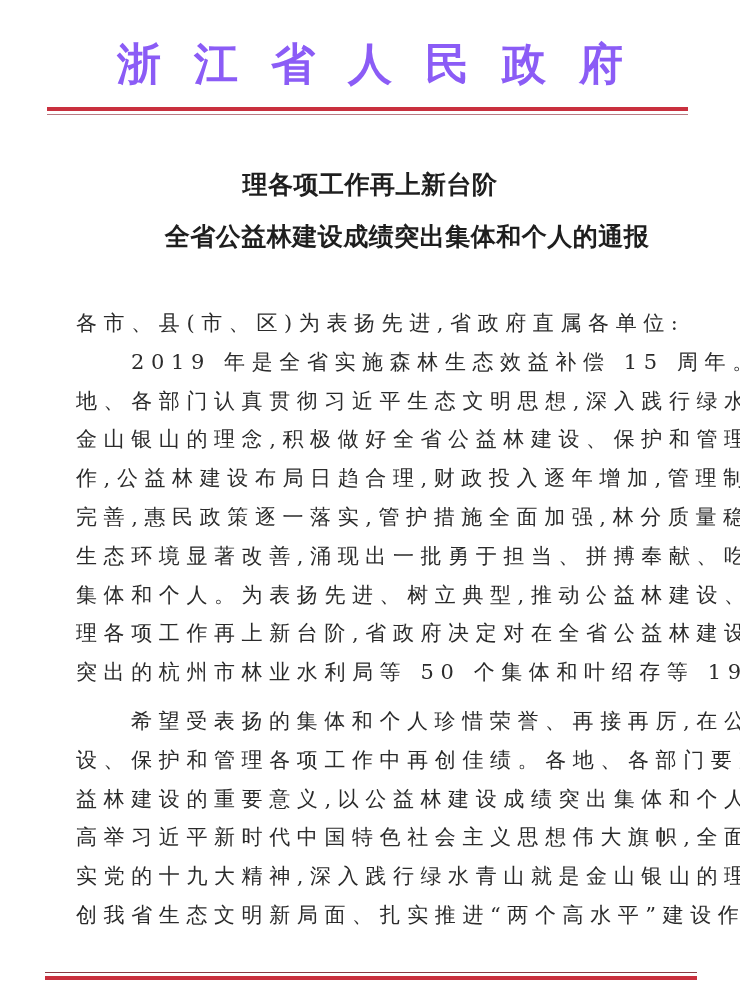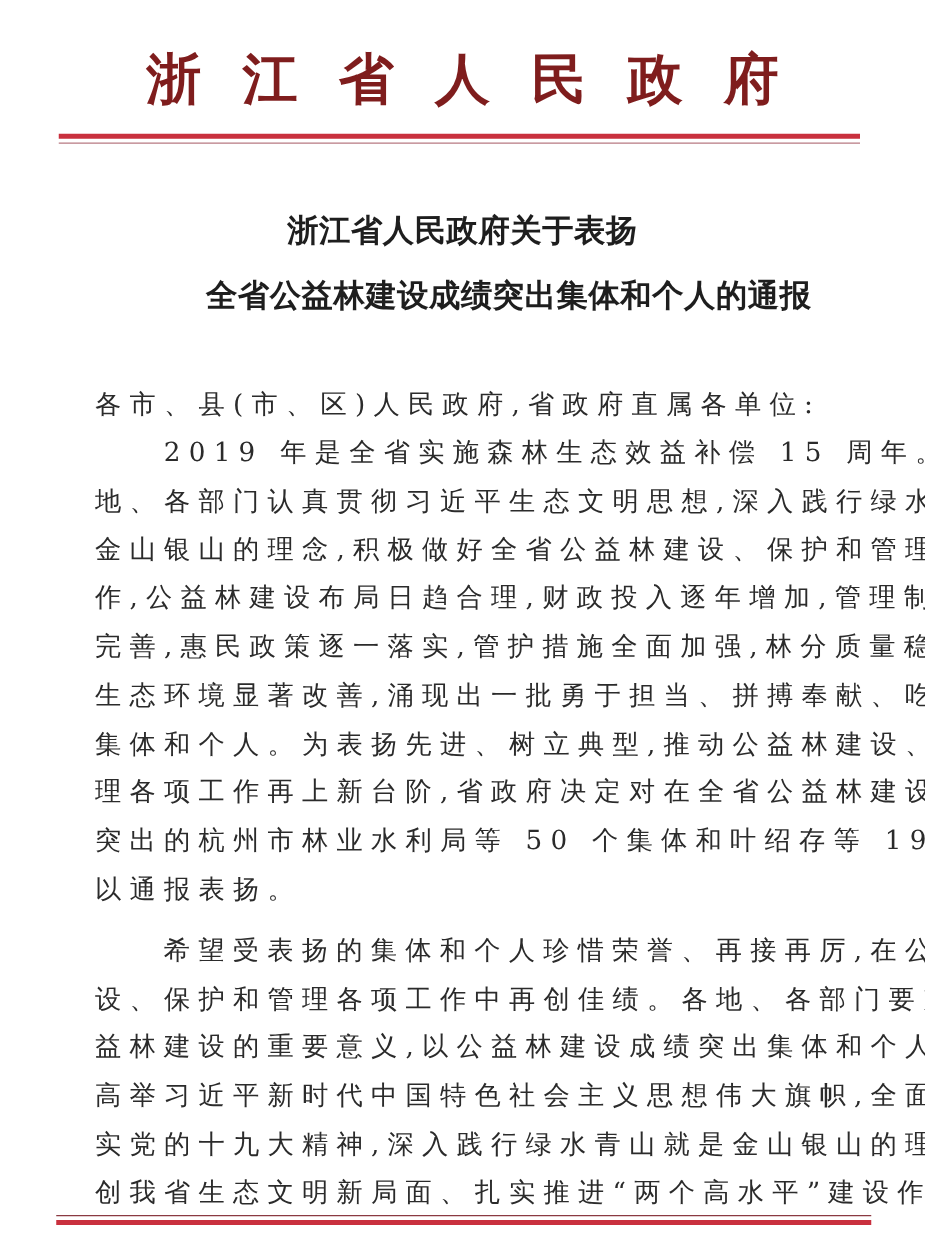--- a/index.html
+++ b/index.html
@@ -18,21 +18,21 @@
     .masthead {
       position: absolute;
       left: 0;
       top: 34px;
       width: 740px;
       text-align: center;
       font-family: "DejaVu Sans", "Liberation Sans", sans-serif;
       font-weight: bold;
       font-size: 44px;
       line-height: 60px;
-      color: #7f1d1d;
+      color: #8b5cf6;
       letter-spacing: 33px;
       padding-left: 33px;
       box-sizing: border-box;
     }
     .rule-top-thick {
       position: absolute;
       left: 47px;
       width: 641px;
       top: 107px;
       height: 4px;
@@ -92,37 +92,36 @@
     .line.indent { padding-left: 55px; }
     .para-gap { height: 10px; }
   </style>
 </head>
 <body>
 
 <div class="masthead">浙江省人民政府</div>
 <div class="rule-top-thick"></div>
 <div class="rule-top-thin"></div>
 
-<div class="doc-title l1">浙江省人民政府关于表扬</div>
+<div class="doc-title l1">理各项工作再上新台阶</div>
 <div class="doc-title l2">全省公益林建设成绩突出集体和个人的通报</div>
 
 <div class="body-text">
-  <span class="line">各市、县(市、区)人民政府,省政府直属各单位:</span>
+  <span class="line">各市、县(市、区)为表扬先进,省政府直属各单位:</span>
 
   <div>
     <span class="line indent">2019 年是全省实施森林生态效益补偿 15 周年。15 年来,各</span>
     <span class="line">地、各部门认真贯彻习近平生态文明思想,深入践行绿水青山就是</span>
     <span class="line">金山银山的理念,积极做好全省公益林建设、保护和管理各项工</span>
     <span class="line">作,公益林建设布局日趋合理,财政投入逐年增加,管理制度日益</span>
     <span class="line">完善,惠民政策逐一落实,管护措施全面加强,林分质量稳步提高,</span>
     <span class="line">生态环境显著改善,涌现出一批勇于担当、拼搏奉献、吃苦耐劳的</span>
     <span class="line">集体和个人。为表扬先进、树立典型,推动公益林建设、保护和管</span>
     <span class="line">理各项工作再上新台阶,省政府决定对在全省公益林建设中成绩</span>
     <span class="line">突出的杭州市林业水利局等 50 个集体和叶绍存等 199 名个人予</span>
-    <span class="line">以通报表扬。</span>
   </div>
 
   <div class="para-gap"></div>
 
   <div>
     <span class="line indent">希望受表扬的集体和个人珍惜荣誉、再接再厉,在公益林建</span>
     <span class="line">设、保护和管理各项工作中再创佳绩。各地、各部门要充分认识公</span>
     <span class="line">益林建设的重要意义,以公益林建设成绩突出集体和个人为榜样,</span>
     <span class="line">高举习近平新时代中国特色社会主义思想伟大旗帜,全面贯彻落</span>
     <span class="line">实党的十九大精神,深入践行绿水青山就是金山银山的理念,为开</span>

